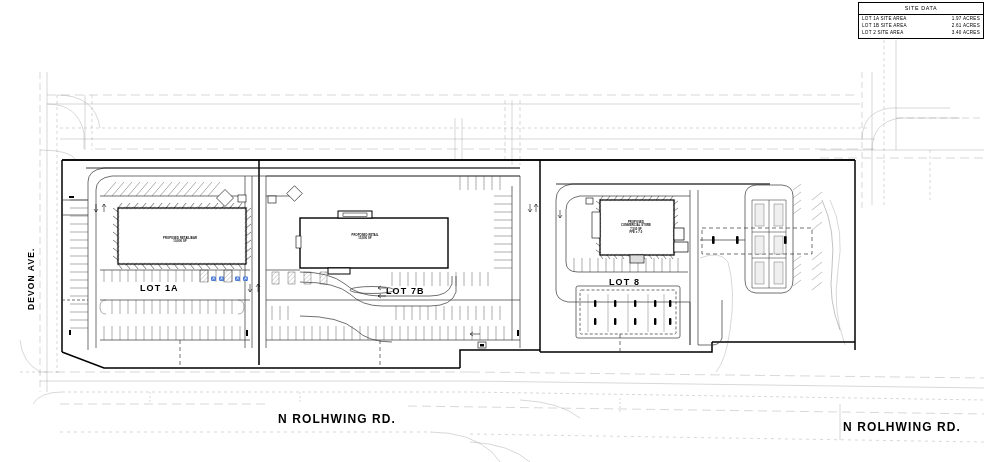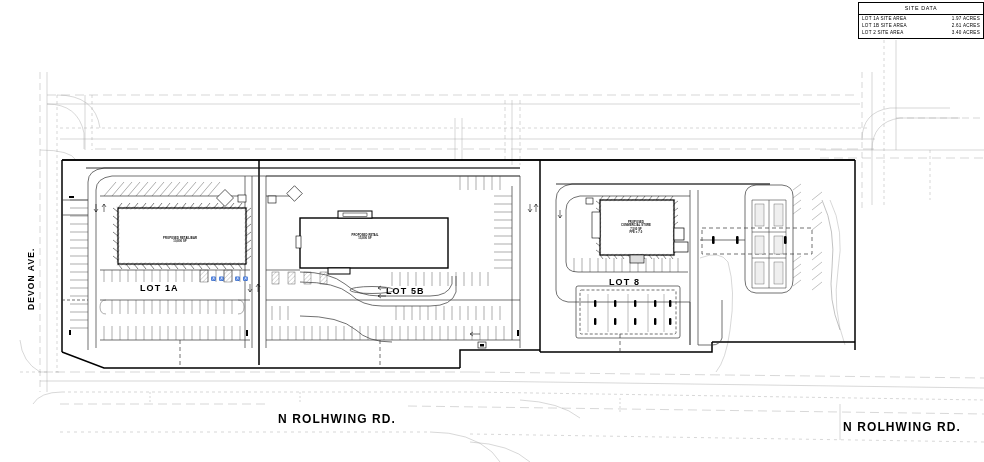--- a/index.html
+++ b/index.html
@@ -589,21 +589,21 @@
         <span class="sd-val">2.61 ACRES</span>
       </div>
       <div class="sd-row">
         <span>LOT 2 SITE AREA</span>
         <span class="sd-val">3.40 ACRES</span>
       </div>
     </div>
   </div>
 
   <div class="lbl lot-lbl" style="left:140px;top:283px;">LOT 1A</div>
-  <div class="lbl lot-lbl" style="left:386px;top:286px;">LOT 5B</div>
+  <div class="lbl lot-lbl" style="left:386px;top:286px;">LOT 7B</div>
   <div class="lbl lot-lbl" style="left:609px;top:277px;">LOT 8</div>
 
   <div class="bldg-lbl" style="left:180px;top:240px;">
     <div>PROPOSED RETAIL/BAR</div>
     <div>10,800 SF</div>
   </div>
   <div class="bldg-lbl" style="left:365px;top:237px;">
     <div>PROPOSED RETAIL</div>
     <div>15,800 SF</div>
   </div>

